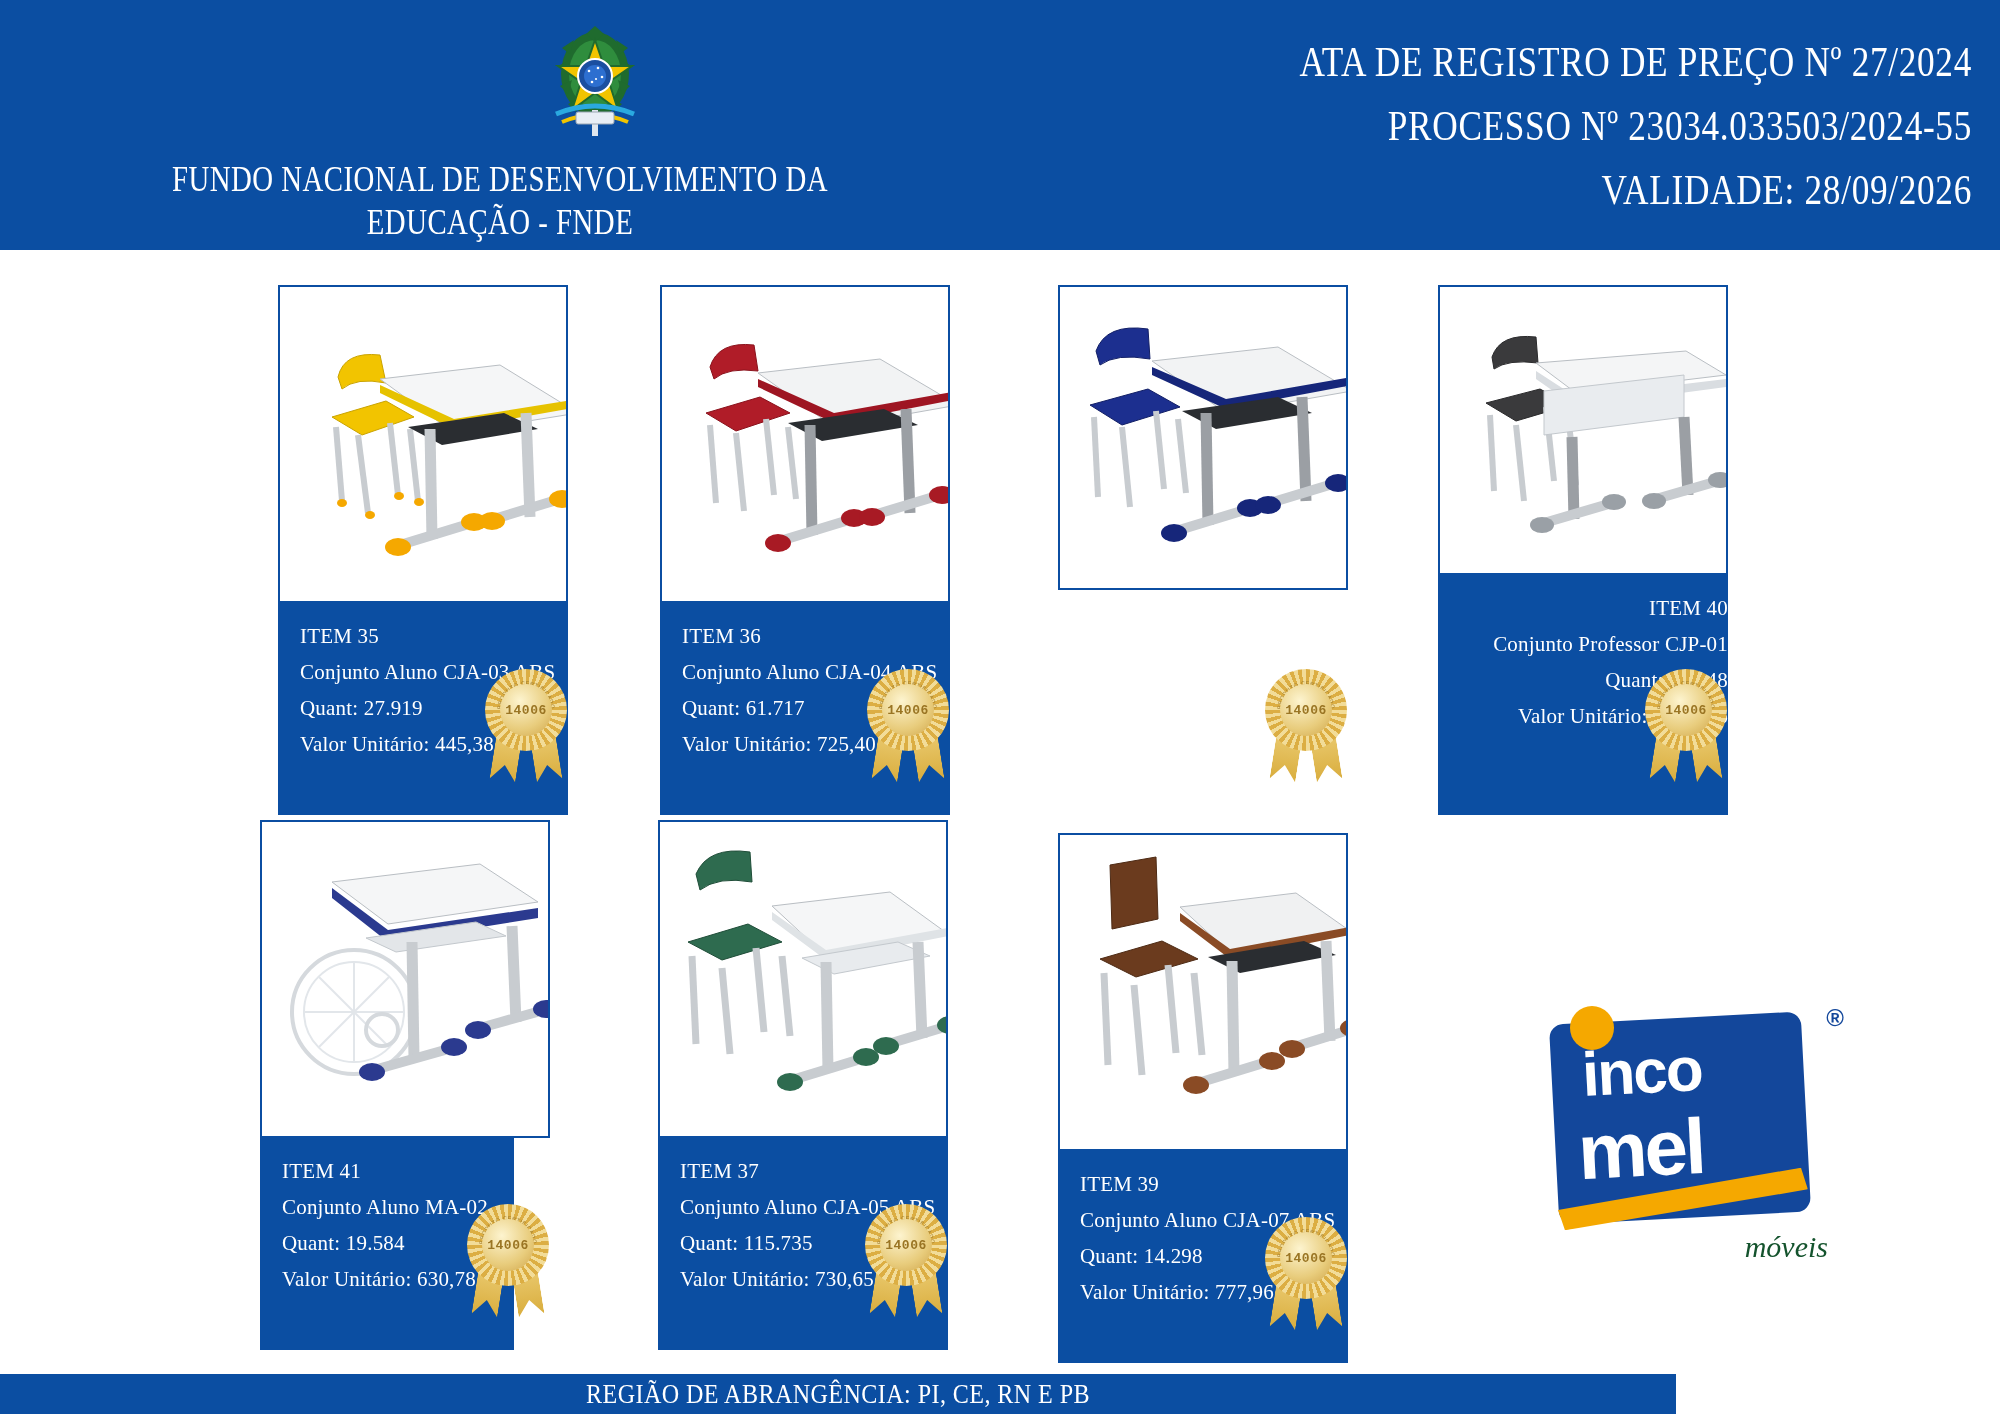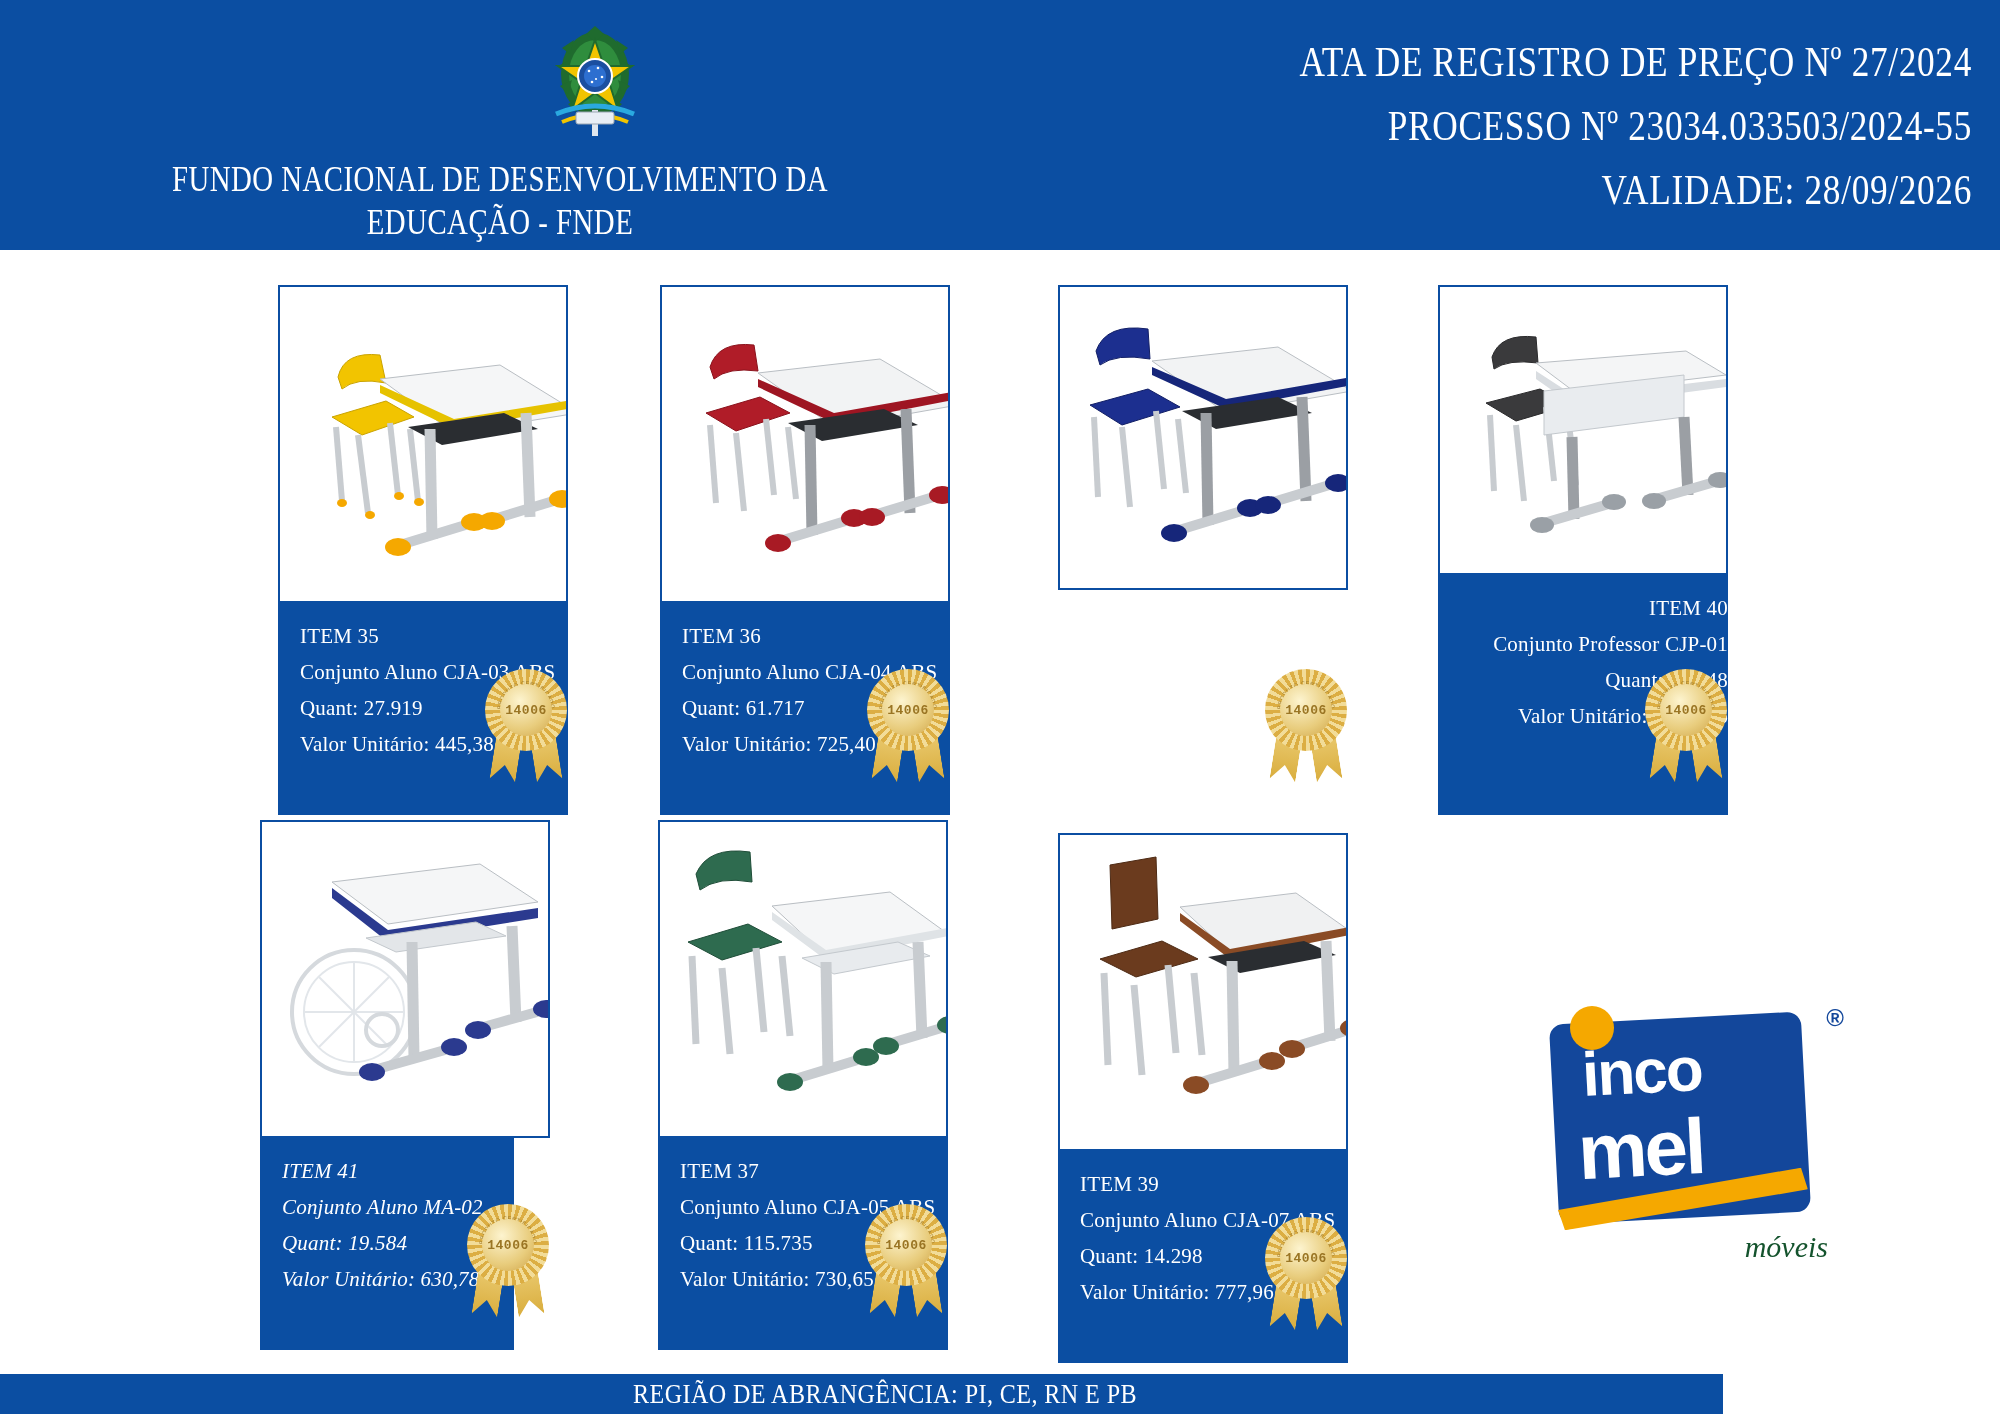--- a/index.html
+++ b/index.html
@@ -129,21 +129,21 @@
   }
   .logo .moveis{
     position:absolute;right:22px;bottom:6px;color:#14532d;
     font-family:"Liberation Serif", serif;font-size:30px;font-style:italic;
   }
 
   
   .footer{
     position:absolute;left:0;bottom:0;width:1676px;height:40px;
     background:#0b4ea2;color:#fff;
-    display:flex;align-items:center;justify-content:center;padding-left:47px;
+    display:flex;align-items:center;justify-content:center;
   }
   .footer span{
     font-family:"Liberation Serif", serif;font-size:28px;letter-spacing:.5px;
     transform:scaleX(.86);transform-origin:50% 50%;white-space:nowrap;
   }
 </style>
 </head>
 <body>
 
 <div class="sheet">
@@ -414,21 +414,21 @@
             <path d="M250 104 l4 96" stroke="#c8ccd0" stroke-width="11"></path>
             <path d="M112 248 l78 -22" stroke="#c8ccd0" stroke-width="10"></path>
             <path d="M218 206 l64 -18" stroke="#c8ccd0" stroke-width="10"></path>
             <ellipse cx="110" cy="250" rx="13" ry="9" fill="#2b3a8f"></ellipse>
             <ellipse cx="192" cy="225" rx="13" ry="9" fill="#2b3a8f"></ellipse>
             <ellipse cx="216" cy="208" rx="13" ry="9" fill="#2b3a8f"></ellipse>
             <ellipse cx="284" cy="187" rx="13" ry="9" fill="#2b3a8f"></ellipse>
           </g>
         </svg>
       </div>
-      <div class="info" style="top:318px;width:254px;height:212px;font-style:italic;">
+      <div class="info" style="top:318px;width:254px;height:212px;">
         <p>ITEM 41</p>
         <p>Conjunto Aluno MA-02</p>
         <p>Quant: 19.584</p>
         <p>Valor Unitário: 630,78</p>
       </div>
       <div class="seal" style="left:200px;top:378px;">
         <div class="ribbons">
             <div class="rb l"></div>
             <div class="rb r"></div>
           </div>

